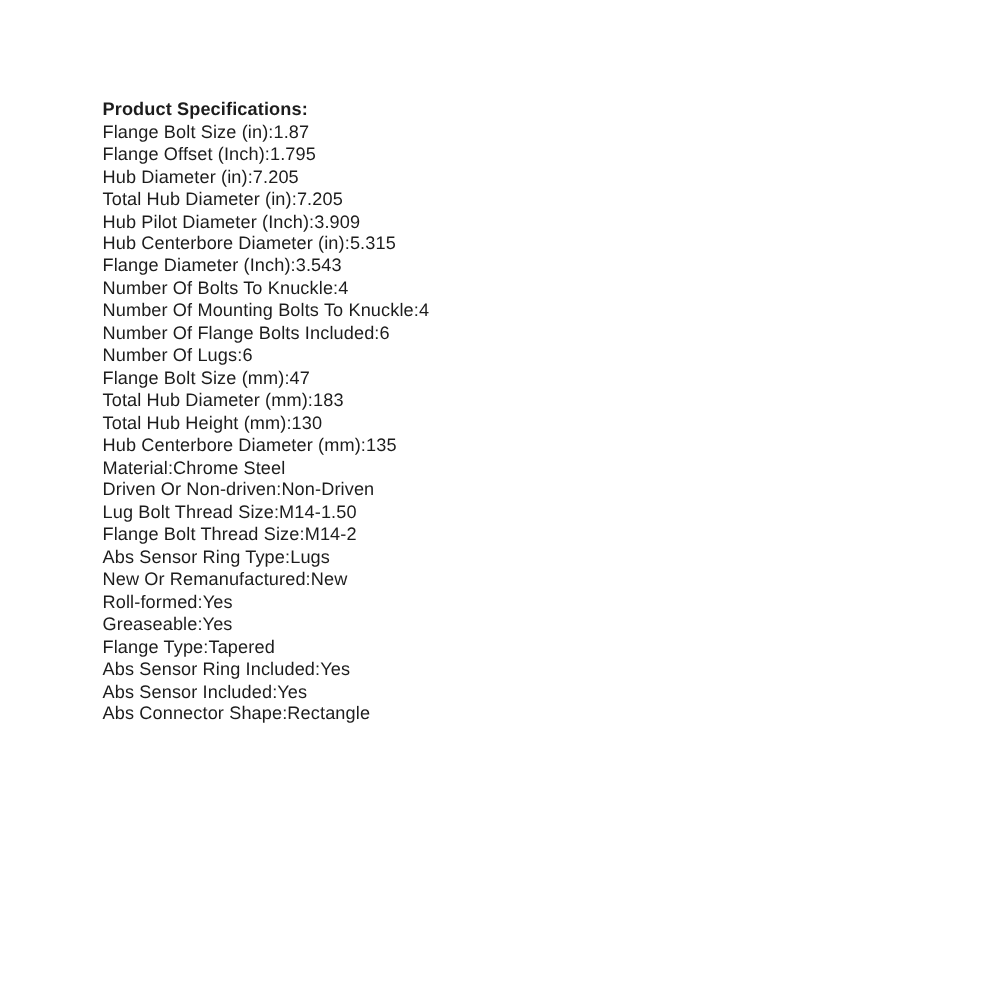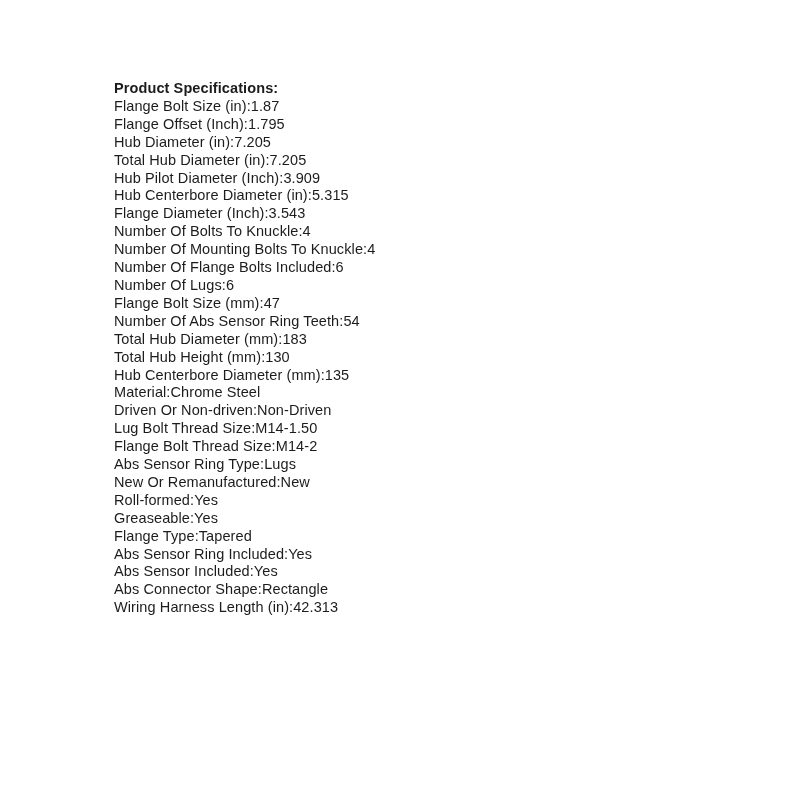--- a/index.html
+++ b/index.html
@@ -16,21 +16,20 @@
   }
   .spec-block {
     position: absolute;
     top: 80px;
     left: 82px;
     width: 640px;
     color: #1c1c1c;
     font-size: 14.5px;
     line-height: 17.9px;
     letter-spacing: 0.1px;
-    margin-left: 32px;
   }
   .spec-header {
     font-weight: bold;
     font-size: 14.5px;
     margin: 0;
     line-height: 17.9px;
   }
   .spec-line {
     white-space: nowrap;
   }
@@ -46,31 +45,29 @@
       <div class="spec-line">Hub Diameter (in):7.205</div>
       <div class="spec-line">Total Hub Diameter (in):7.205</div>
       <div class="spec-line">Hub Pilot Diameter (Inch):3.909</div>
       <div class="spec-line">Hub Centerbore Diameter (in):5.315</div>
       <div class="spec-line">Flange Diameter (Inch):3.543</div>
       <div class="spec-line">Number Of Bolts To Knuckle:4</div>
       <div class="spec-line">Number Of Mounting Bolts To Knuckle:4</div>
       <div class="spec-line">Number Of Flange Bolts Included:6</div>
       <div class="spec-line">Number Of Lugs:6</div>
       <div class="spec-line">Flange Bolt Size (mm):47</div>
-      <div class="spec-line">Number Of Abs Sensor Ring Teeth:54</div>
       <div class="spec-line">Total Hub Diameter (mm):183</div>
       <div class="spec-line">Total Hub Height (mm):130</div>
       <div class="spec-line">Hub Centerbore Diameter (mm):135</div>
       <div class="spec-line">Material:Chrome Steel</div>
       <div class="spec-line">Driven Or Non-driven:Non-Driven</div>
       <div class="spec-line">Lug Bolt Thread Size:M14-1.50</div>
       <div class="spec-line">Flange Bolt Thread Size:M14-2</div>
       <div class="spec-line">Abs Sensor Ring Type:Lugs</div>
       <div class="spec-line">New Or Remanufactured:New</div>
       <div class="spec-line">Roll-formed:Yes</div>
       <div class="spec-line">Greaseable:Yes</div>
       <div class="spec-line">Flange Type:Tapered</div>
       <div class="spec-line">Abs Sensor Ring Included:Yes</div>
       <div class="spec-line">Abs Sensor Included:Yes</div>
       <div class="spec-line">Abs Connector Shape:Rectangle</div>
-      <div class="spec-line">Wiring Harness Length (in):42.313</div>
     </div>
 </div>
 
 </body></html>

